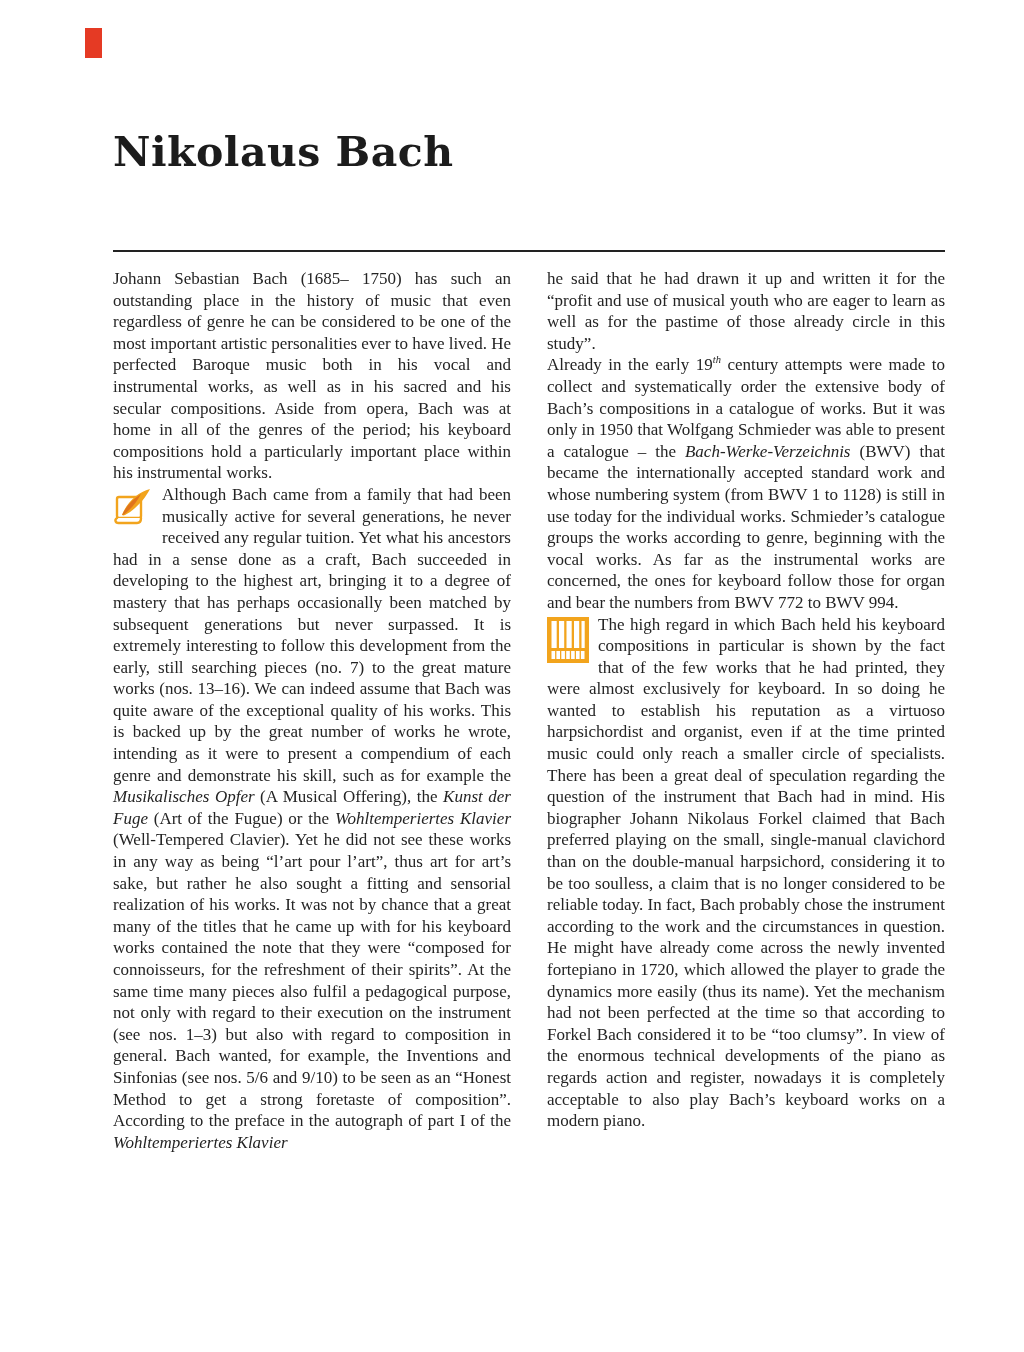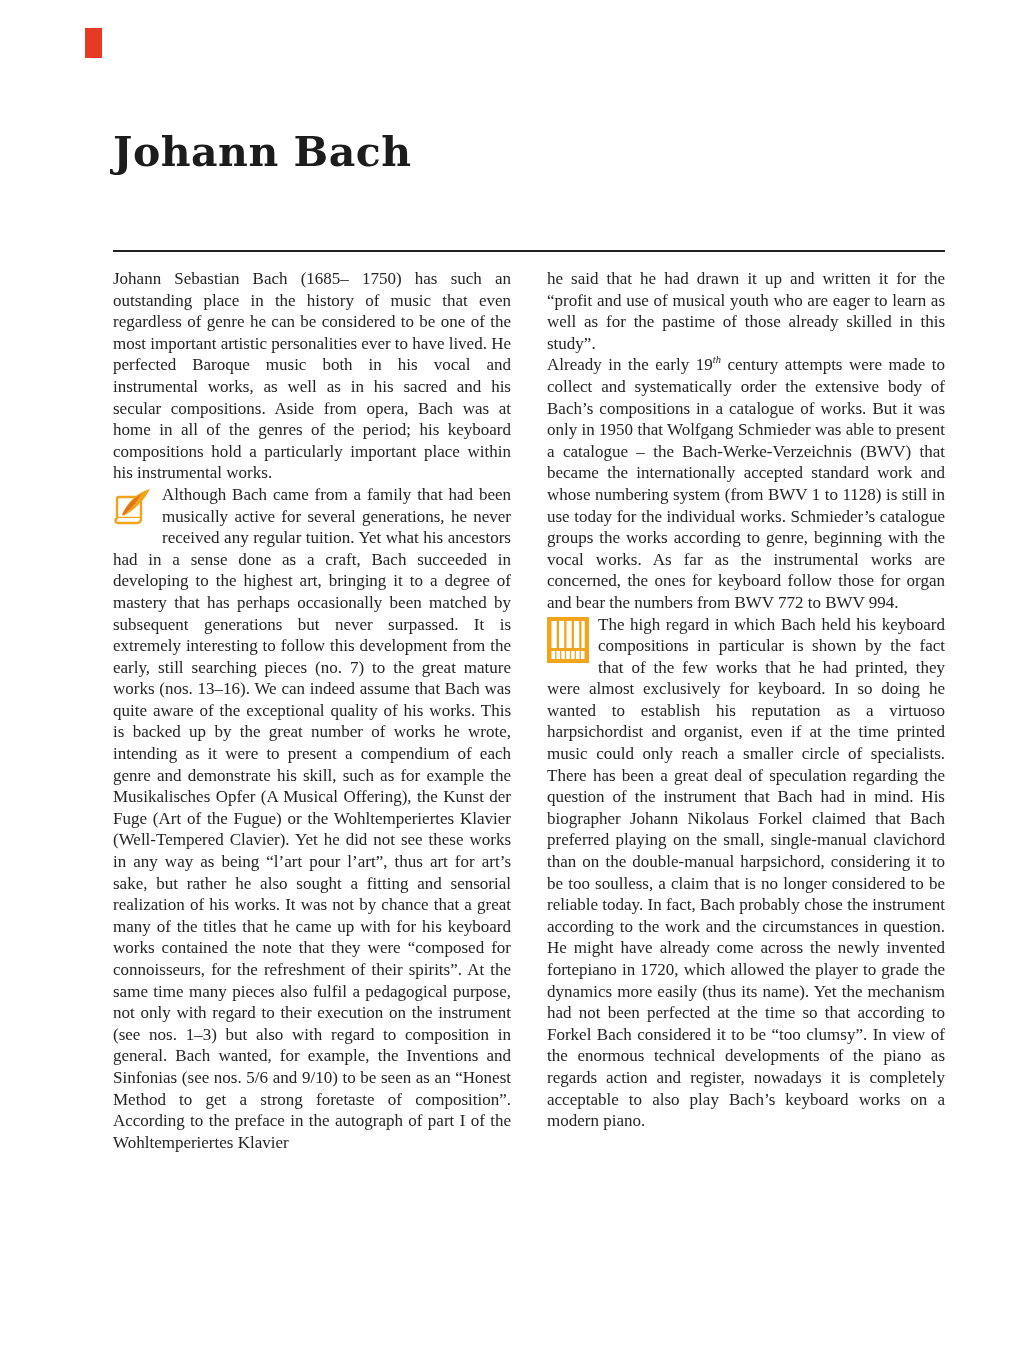--- a/index.html
+++ b/index.html
@@ -48,48 +48,48 @@
     text-align:justify;
   }
   .column p{margin:0;}
   .gap-top{margin-top:34px;}
   .lead-icon{
     float:left;
     margin:3px 9px 2px 0;
     line-height:0;
   }
   sup{font-size:62%;line-height:0;font-style:italic;}
-  .italic{}
+  .italic{font-style:italic;}
 </style>
 </head>
 <body>
 
 <div class="red-tab" style="background: rgb(229, 58, 36);"></div>
 
 <div class="content">
-  <h1 class="page-title">Johann Bach</h1>
+  <h1 class="page-title">Nikolaus Bach</h1>
   <hr class="rule">
   <div class="columns">
 
     <div class="column">
       <p><span>Johann Sebastian Bach (1685– 1750) has such an outstanding place in the history of music that even regardless of genre he can be considered to be one of the most important artistic personalities ever to have lived. He perfected Baroque music both in his vocal and instrumental works, as well as in his sacred and his secular compositions. Aside from opera, Bach was at home in all of the genres of the period; his keyboard compositions hold a particularly important place within his instrumental works.</span></p>
       <p class="gap-top">
         <span class="lead-icon">
           <svg width="40" height="40" viewBox="0 0 40 40" aria-hidden="true">
             <rect x="4" y="10" width="24" height="21" rx="2" fill="#ffffff" stroke="#f2a41d" stroke-width="2.4"></rect>
             <path d="M4 31 c-2.5 1.5 -2 5 1.5 5 h18.5 c3 0 4 -2.5 4 -5" fill="#ffffff" stroke="#f2a41d" stroke-width="2.4" stroke-linecap="round" stroke-linejoin="round"></path>
             <path d="M9 28 C14 15 25 5 37 2 C32 12 22 23 12 28 C11 28.6 9.8 28.6 9 28 Z" fill="#f2a41d"></path>
             <path d="M9 28 C13 19 20 12 28 7 C24 15 17 23 11 27.5 Z" fill="#e0741b"></path>
           </svg>
         </span><span><span>Although Bach came from a family that had been musically active for several generations, he never received any regular tuition. Yet what his ancestors had in a sense done as a craft, Bach succeeded in developing to the highest art, bringing it to a degree of mastery that has perhaps occasionally been matched by subsequent generations but never surpassed. It is extremely interesting to follow this development from the early, still searching pieces (no. 7) to the great mature works (nos. 13–16). We can indeed assume that Bach was quite aware of the exceptional quality of his works. This is backed up by the great number of works he wrote, intending as it were to present a compendium of each genre and demonstrate his skill, such as for example the </span><span class="italic">Musikalisches Opfer</span><span> (A Musical Offering), the </span><span class="italic">Kunst der Fuge</span><span> (Art of the Fugue) or the </span><span class="italic">Wohltemperiertes Klavier</span><span> (Well-Tempered Clavier). Yet he did not see these works in any way as being “l’art pour l’art”, thus art for art’s sake, but rather he also sought a fitting and sensorial realization of his works. It was not by chance that a great many of the titles that he came up with for his keyboard works contained the note that they were “composed for connoisseurs, for the refreshment of their spirits”. At the same time many pieces also fulfil a pedagogical purpose, not only with regard to their execution on the instrument (see nos. 1–3) but also with regard to composition in general. Bach wanted, for example, the Inventions and Sinfonias (see nos. 5/6 and 9/10) to be seen as an “Honest Method to get a strong foretaste of composition”. According to the preface in the autograph of part I of the </span><span class="italic">Wohltemperiertes Klavier</span></span>
       </p>
     </div>
 
     <div class="column">
-      <p><span>he said that he had drawn it up and written it for the “profit and use of musical youth who are eager to learn as well as for the pastime of those already skilled in this study”.</span></p>
+      <p><span>he said that he had drawn it up and written it for the “profit and use of musical youth who are eager to learn as well as for the pastime of those already circle in this study”.</span></p>
       <p><span>Already in the early 19</span><sup>th</sup><span> century attempts were made to collect and systematically order the extensive body of Bach’s compositions in a catalogue of works. But it was only in 1950 that Wolfgang Schmieder was able to present a catalogue – the </span><span class="italic">Bach-Werke-Verzeichnis</span><span> (BWV) that became the internationally accepted standard work and whose numbering system (from BWV 1 to 1128) is still in use today for the individual works. Schmieder’s catalogue groups the works according to genre, beginning with the vocal works. As far as the instrumental works are concerned, the ones for keyboard follow those for organ and bear the numbers from BWV 772 to BWV 994.</span></p>
       <p class="gap-top">
         <span class="lead-icon">
           <svg width="42" height="46" viewBox="0 0 42 46" aria-hidden="true">
             <rect x="0" y="0" width="42" height="46" fill="#f2a41d"></rect>
             <rect x="4.5" y="4" width="5.2" height="27" fill="#ffffff"></rect>
             <rect x="12" y="4" width="5.2" height="27" fill="#ffffff"></rect>
             <rect x="19.5" y="4" width="5.2" height="27" fill="#ffffff"></rect>
             <rect x="27" y="4" width="5.2" height="27" fill="#ffffff"></rect>
             <rect x="34.5" y="4" width="3.2" height="27" fill="#ffffff"></rect>

